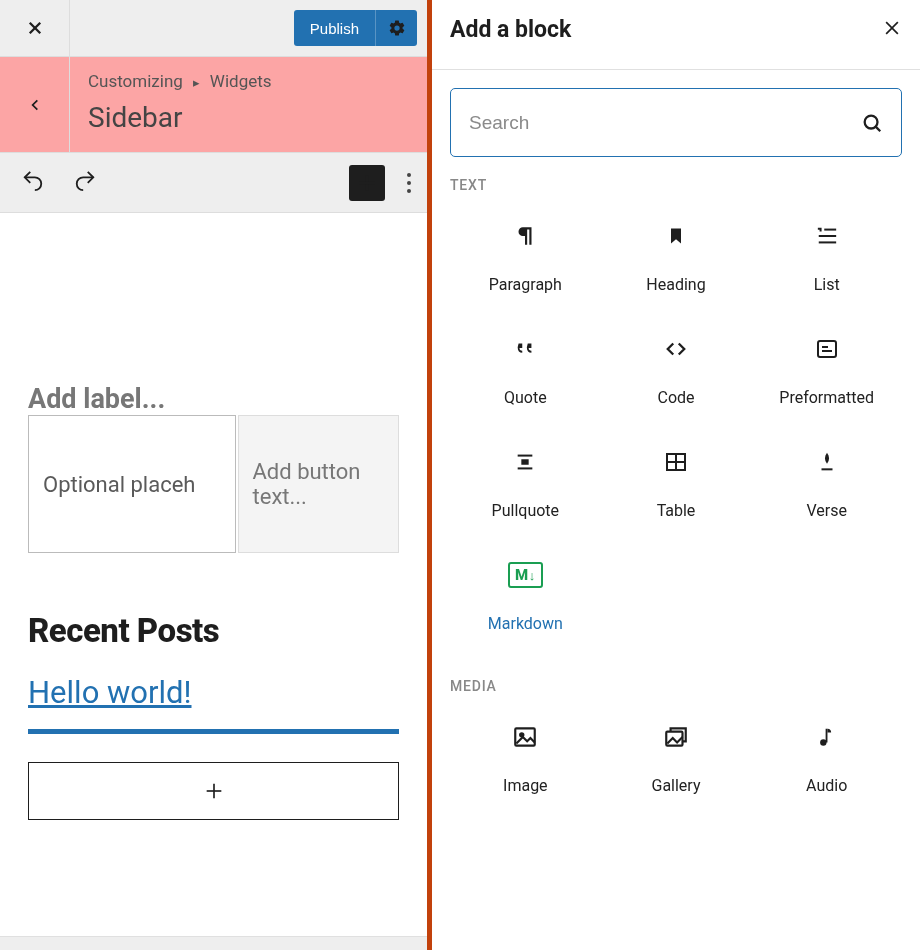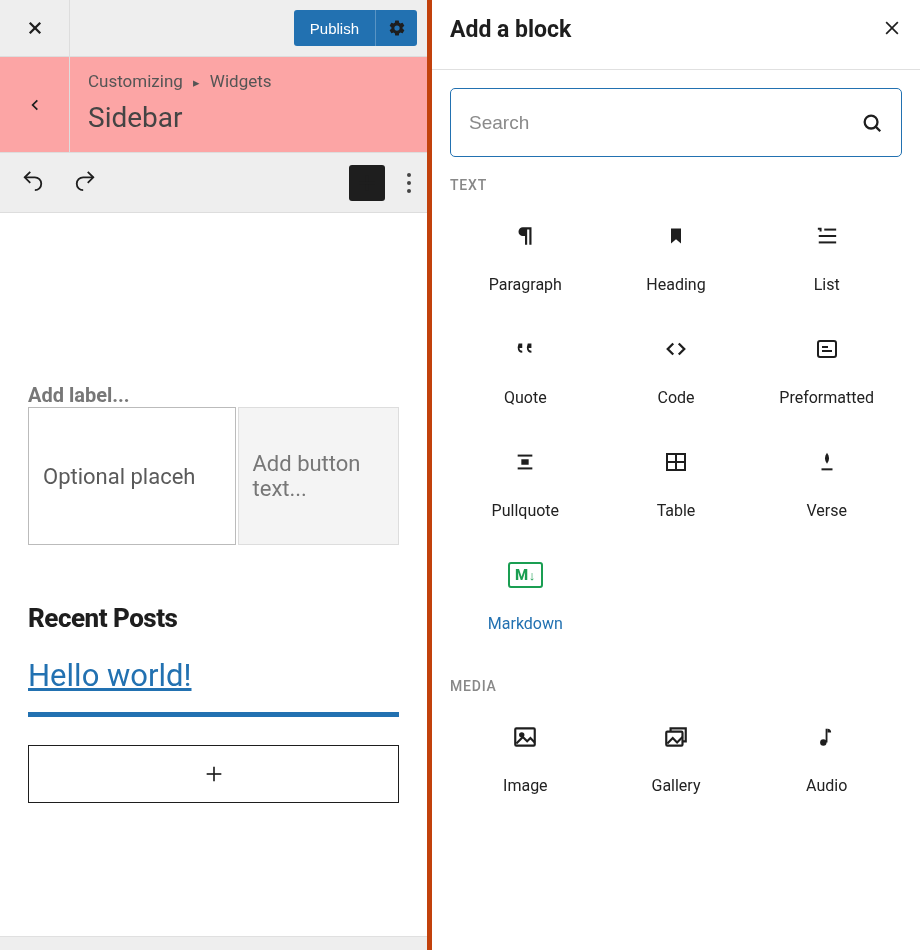--- a/index.html
+++ b/index.html
@@ -103,21 +103,21 @@
   .kebab span { width: 4px; height: 4px; background: #444; border-radius: 50%; }
 
   .editor-area {
     flex: 1;
     padding: 170px 28px 0;
     background: #fff;
     position: relative;
     overflow: hidden;
   }
   .label-placeholder {
-    color: #777; font-size: 20px; font-weight: 700;
+    color: #777; font-size: 27px; font-weight: 700;
   }
   .fields-row { display: flex; gap: 2px; margin-top: 0; align-items: flex-end; }
   .field-opt, .field-btn {
     height: 138px;
     display: flex;
     align-items: center;
     font-size: 22px;
     padding: 0 14px;
   }
   .field-opt {
@@ -128,21 +128,21 @@
   .field-btn {
     flex: 1;
     border: 1px solid #ddd;
     background: #f4f4f4;
     color: #777;
   }
   .recent-posts {
     margin-top: 58px;
   }
   .recent-posts h2 {
-    font-size: 26px; font-weight: 800; color: #1e1e1e;
+    font-size: 33px; font-weight: 800; color: #1e1e1e;
     letter-spacing: -.5px;
   }
   .rp-link-wrap {
     margin-top: 24px;
     border-bottom: 5px solid #2271b1;
     padding-bottom: 18px;
   }
   .rp-link {
     color: #2271b1; font-size: 31px; text-decoration: underline;
   }

